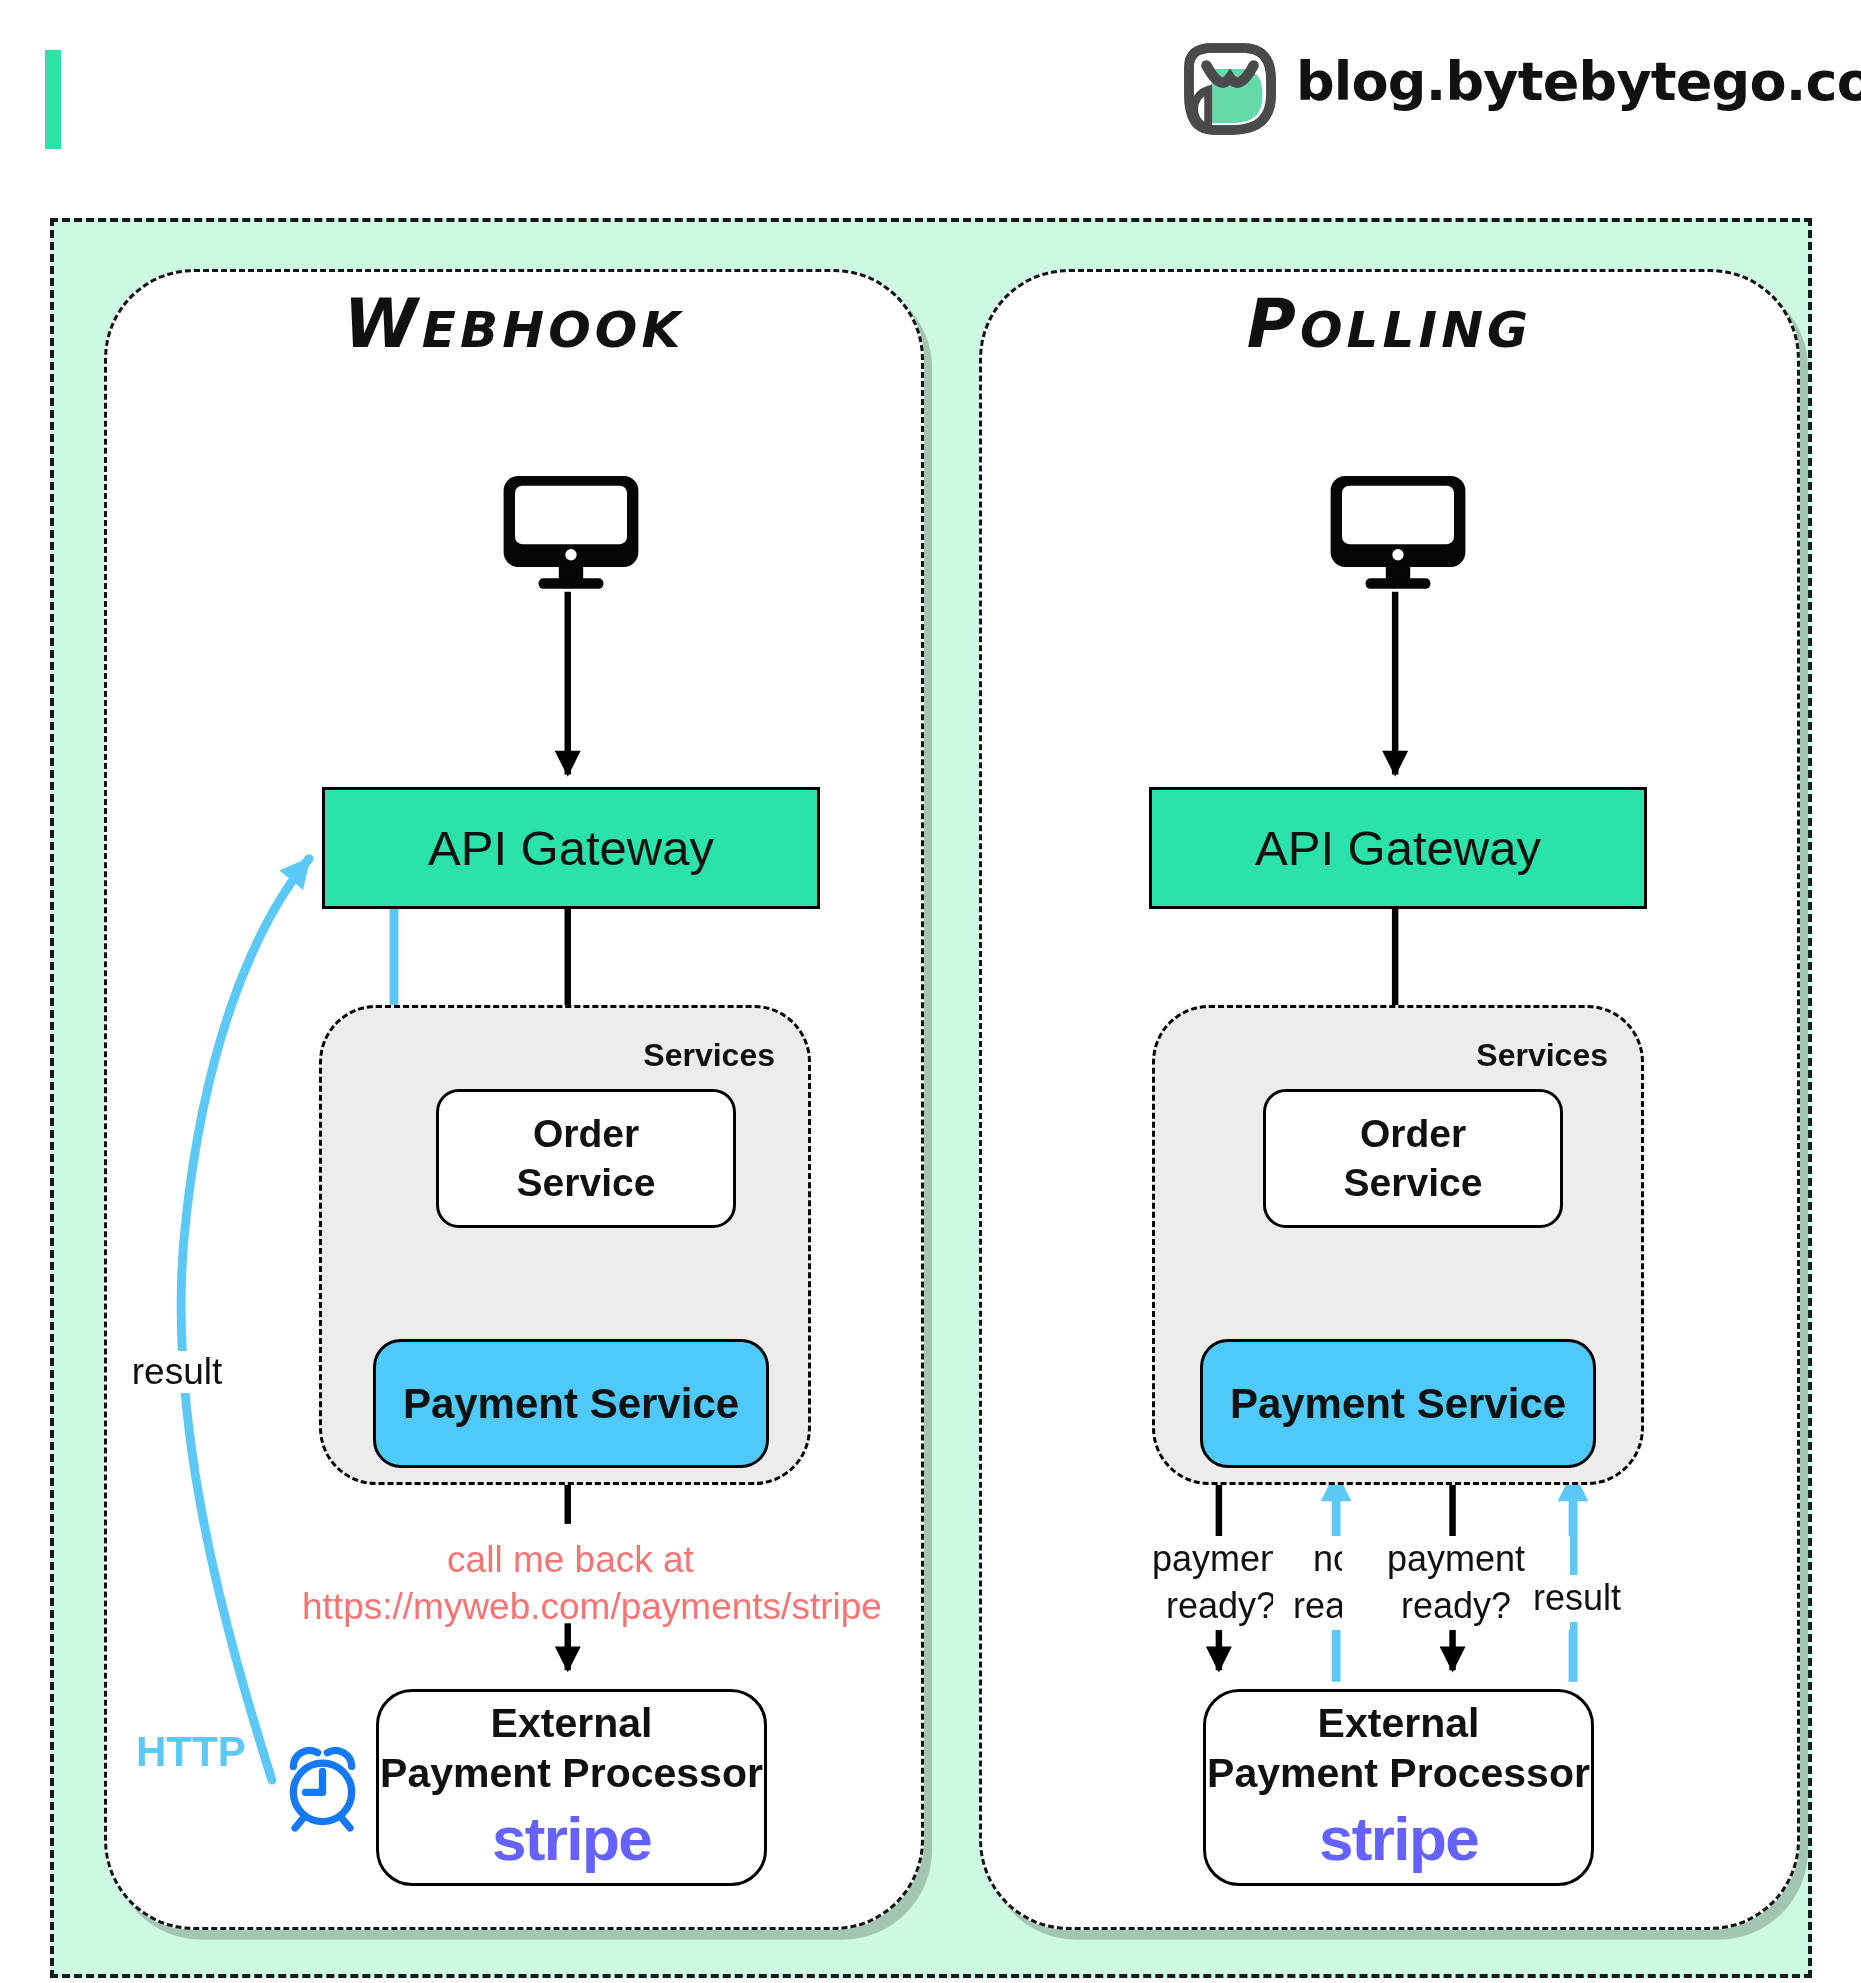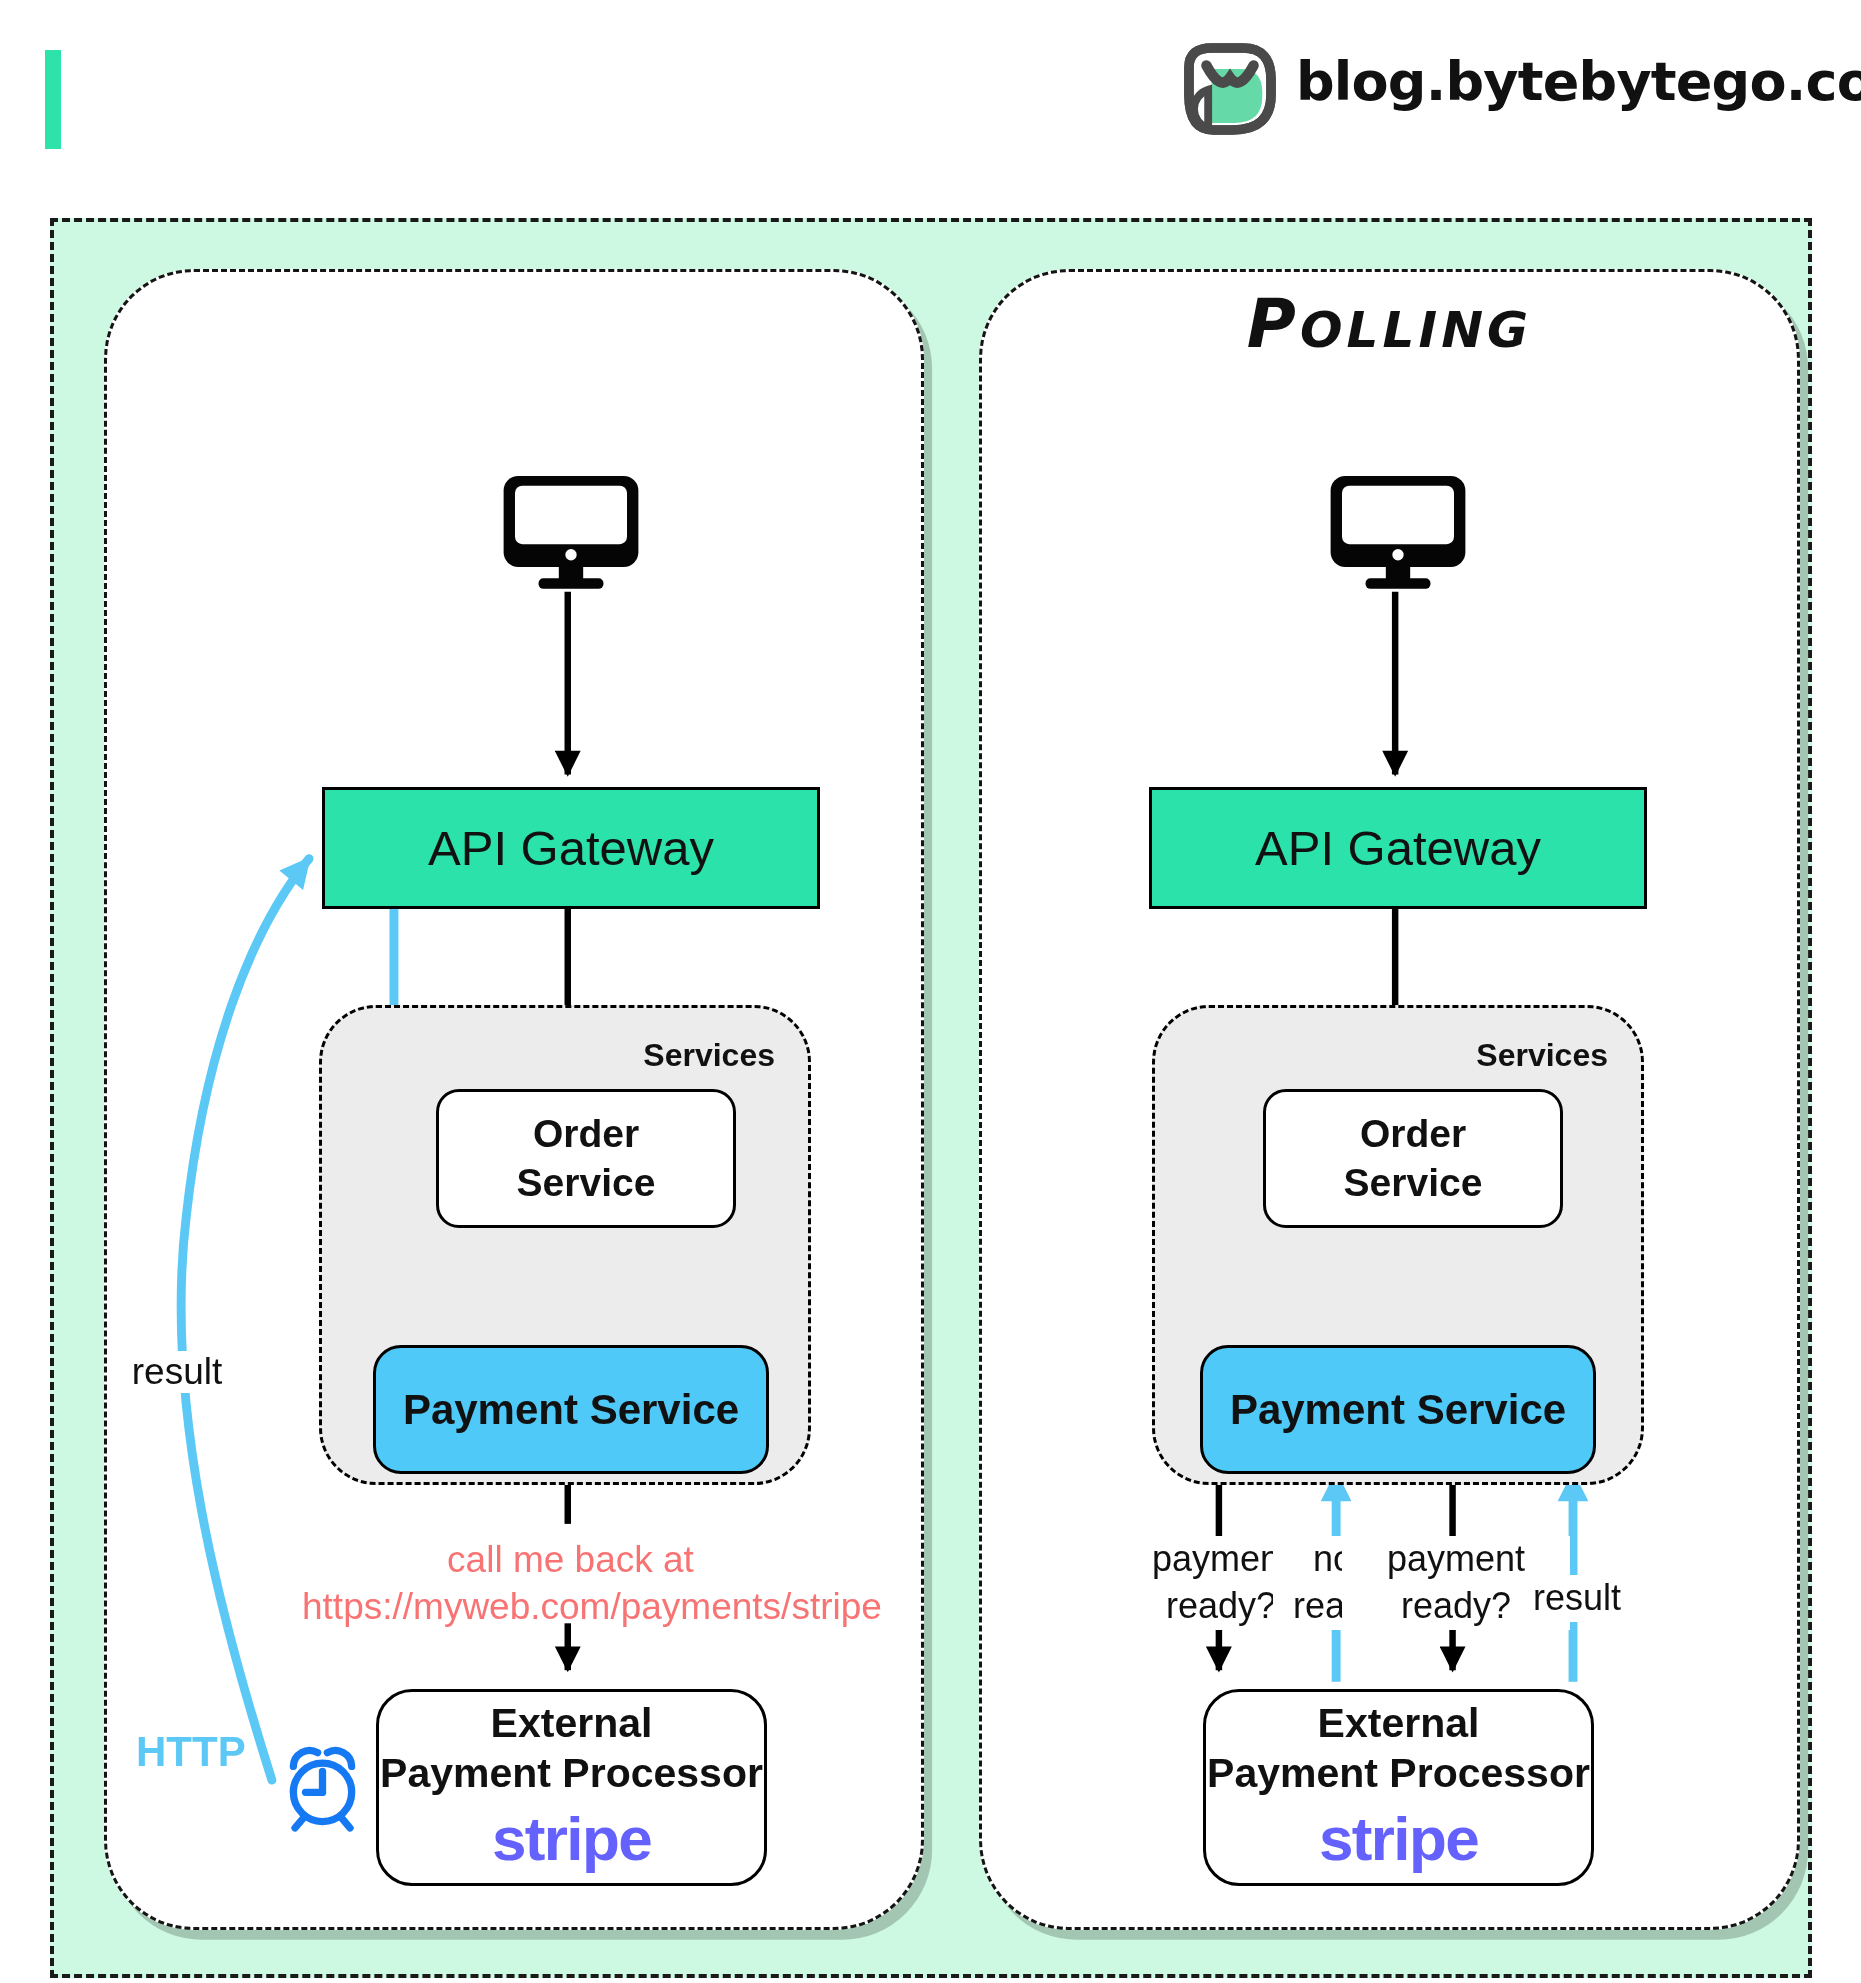--- a/index.html
+++ b/index.html
@@ -48,21 +48,21 @@
   .webhook .svc-box{left:212px;} .polling .svc-box{left:170px;}
   .svc-label{position:absolute;top:29px;right:33px;font-size:32px;font-weight:bold;}
 
   .order-box{position:absolute;top:817px;width:300px;height:139px;background:#fff;
              border:3.3px solid #000;border-radius:23px;display:flex;flex-direction:column;
              align-items:center;justify-content:center;font-size:39px;font-weight:bold;line-height:1.25;}
   .webhook .order-box{left:329px;} .polling .order-box{left:281px;}
 
   .pay-box{position:absolute;top:1067px;width:396px;height:129px;background:var(--sky);
            border:3.3px solid #000;border-radius:28px;display:flex;align-items:center;
-           justify-content:center;font-size:42px;font-weight:bold;margin-top:6px;}
+           justify-content:center;font-size:42px;font-weight:bold;}
   .webhook .pay-box{left:266px;} .polling .pay-box{left:218px;}
 
   .epp-box{position:absolute;top:1417px;width:391px;height:197px;background:#fff;
            border:3.3px solid #000;border-radius:36px;display:flex;flex-direction:column;
            align-items:center;justify-content:center;font-size:41px;font-weight:bold;line-height:1.22;}
   .webhook .epp-box{left:269px;} .polling .epp-box{left:221px;}
   .stripe-word{font-size:62px;font-weight:bold;color:var(--stripe);letter-spacing:-1.6px;margin-top:3.3px;}
 
   
   .callback{position:absolute;left:195px;top:1264px;width:537px;text-align:center;
@@ -97,20 +97,21 @@
     <path d="M34 32 H66 Q92 32 92 58 V64 Q92 94 60 94 H34 Z" fill="#66D9A8"></path>
     <path d="M28 28 Q44 58 55 42 Q66 58 82 28" fill="none" stroke="#4a4a4a" stroke-width="12" stroke-linecap="round"></path>
     <path d="M30 56 a23 23 0 0 0 0 44 z" fill="#ffffff" stroke="#4a4a4a" stroke-width="9"></path>
     <path d="M34 8 H70 Q102 8 102 44 V62 Q102 102 58 102 H36 Q8 102 8 62 V30 Q8 8 34 8 Z" fill="none" stroke="#4a4a4a" stroke-width="11"></path>
   </svg>
   <div class="brand-text">blog.bytebytego.com</div>
 
   <div class="outer"></div>
 
   <div class="panel webhook">
+    <div class="panel-title">Webhook</div>
 
     <svg class="psvg" viewBox="0 0 1007 2040">
       <defs>
         <marker id="wb" viewBox="0 0 12 12" refX="11" refY="6" markerWidth="36" markerHeight="32" markerUnits="userSpaceOnUse" orient="auto">
             <path d="M0 0 L12 6 L0 12 Z" fill="#000"></path>
           </marker>
         <marker id="wblu" viewBox="0 0 12 12" refX="11" refY="6" markerWidth="42" markerHeight="38" markerUnits="userSpaceOnUse" orient="auto">
             <path d="M0 0 L12 6 L0 12 Z" fill="#5BC8F5"></path>
           </marker>
       </defs>

